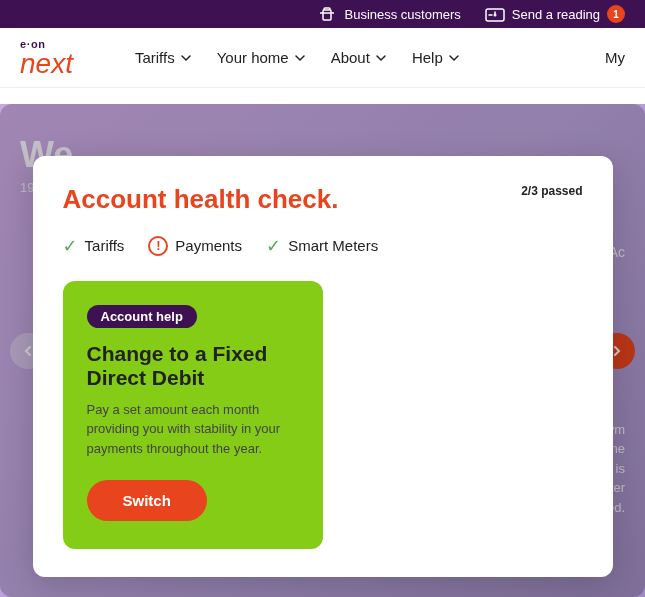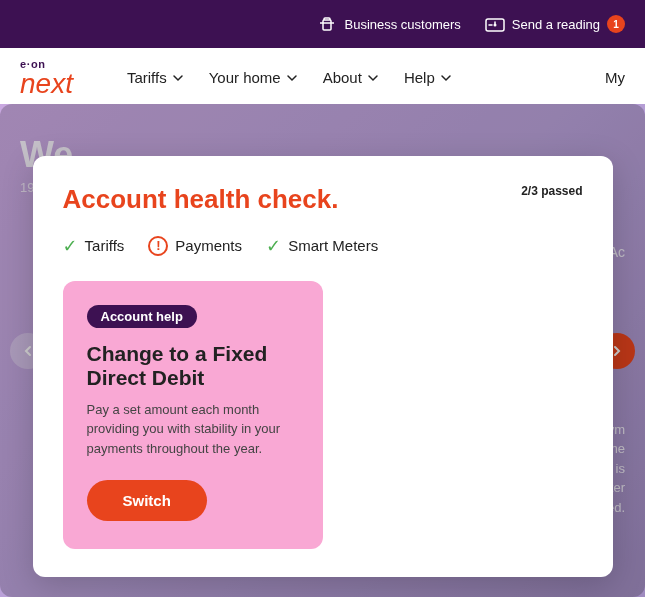--- a/index.html
+++ b/index.html
@@ -7,21 +7,21 @@
       font-family: -apple-system, BlinkMacSystemFont, 'Segoe UI', sans-serif;
       width: 645px;
       height: 597px;
       overflow: hidden;
       position: relative;
     }
 
     
     .top-bar {
       background-color: #3d1152;
-      height: 48px;
+      height: 28px;
       display: flex;
       align-items: center;
       justify-content: flex-end;
       padding: 0 20px;
       gap: 24px;
     }
     .top-bar-item {
       display: flex;
       align-items: center;
       gap: 7px;
@@ -50,21 +50,21 @@
       font-weight: bold;
     }
 
     
     .nav {
       background: #fff;
       height: 60px;
       display: flex;
       align-items: center;
       padding: 6px 20px;
-      gap: 4px;
+      gap: 12px;
       border-bottom: 1px solid #eee;
     }
     .logo {
       margin-right: 40px;
     }
     .logo-text {
       font-size: 11px;
       color: #3d1152;
       font-weight: bold;
       letter-spacing: 0.05em;
@@ -246,21 +246,21 @@
       font-size: 13px;
       font-weight: 900;
     }
     .check-icon-pass-circle {
       color: #4caf50;
       font-size: 18px;
     }
 
     
     .card {
-      background: #f9a8d4;
+      background: #84cc16;
       border-radius: 12px;
       padding: 24px 24px 28px;
       max-width: 260px;
     }
     .card-tag {
       display: inline-block;
       background: #3d1152;
       color: #fff;
       border-radius: 20px;
       padding: 4px 14px;

